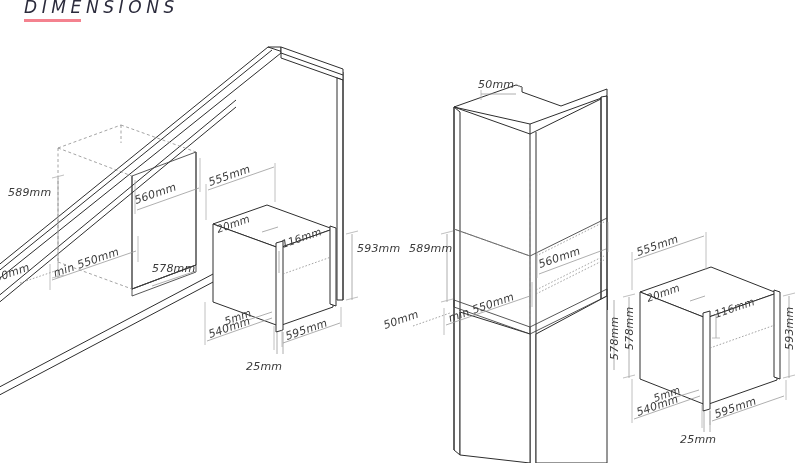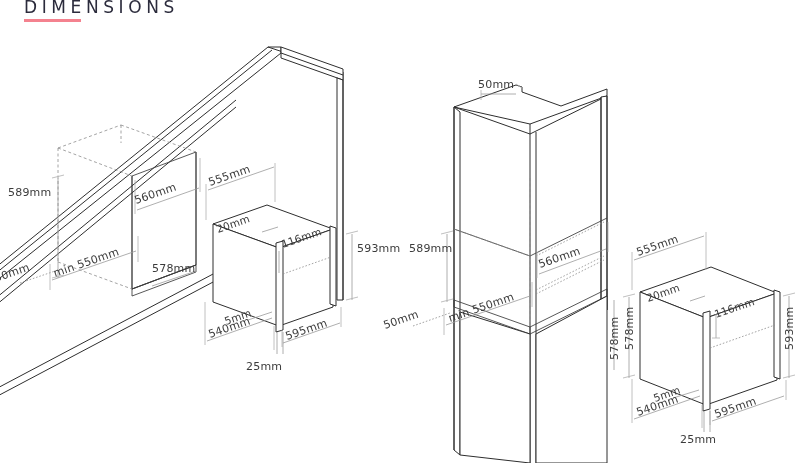--- a/index.html
+++ b/index.html
@@ -10,20 +10,21 @@
   body {
     width: 800px;
     height: 463px;
     position: relative;
     overflow: hidden;
     font-family: "DejaVu Sans", sans-serif;
   }
   #page-root {
     position: absolute;
     inset: 0;
+    font-style: italic;
   }
   
   .title-block {
     position: absolute;
     left: 24px;
     top: -2px;
     width: 300px;
   }
   .title-text {
     font-family: "DejaVu Sans", sans-serif;

